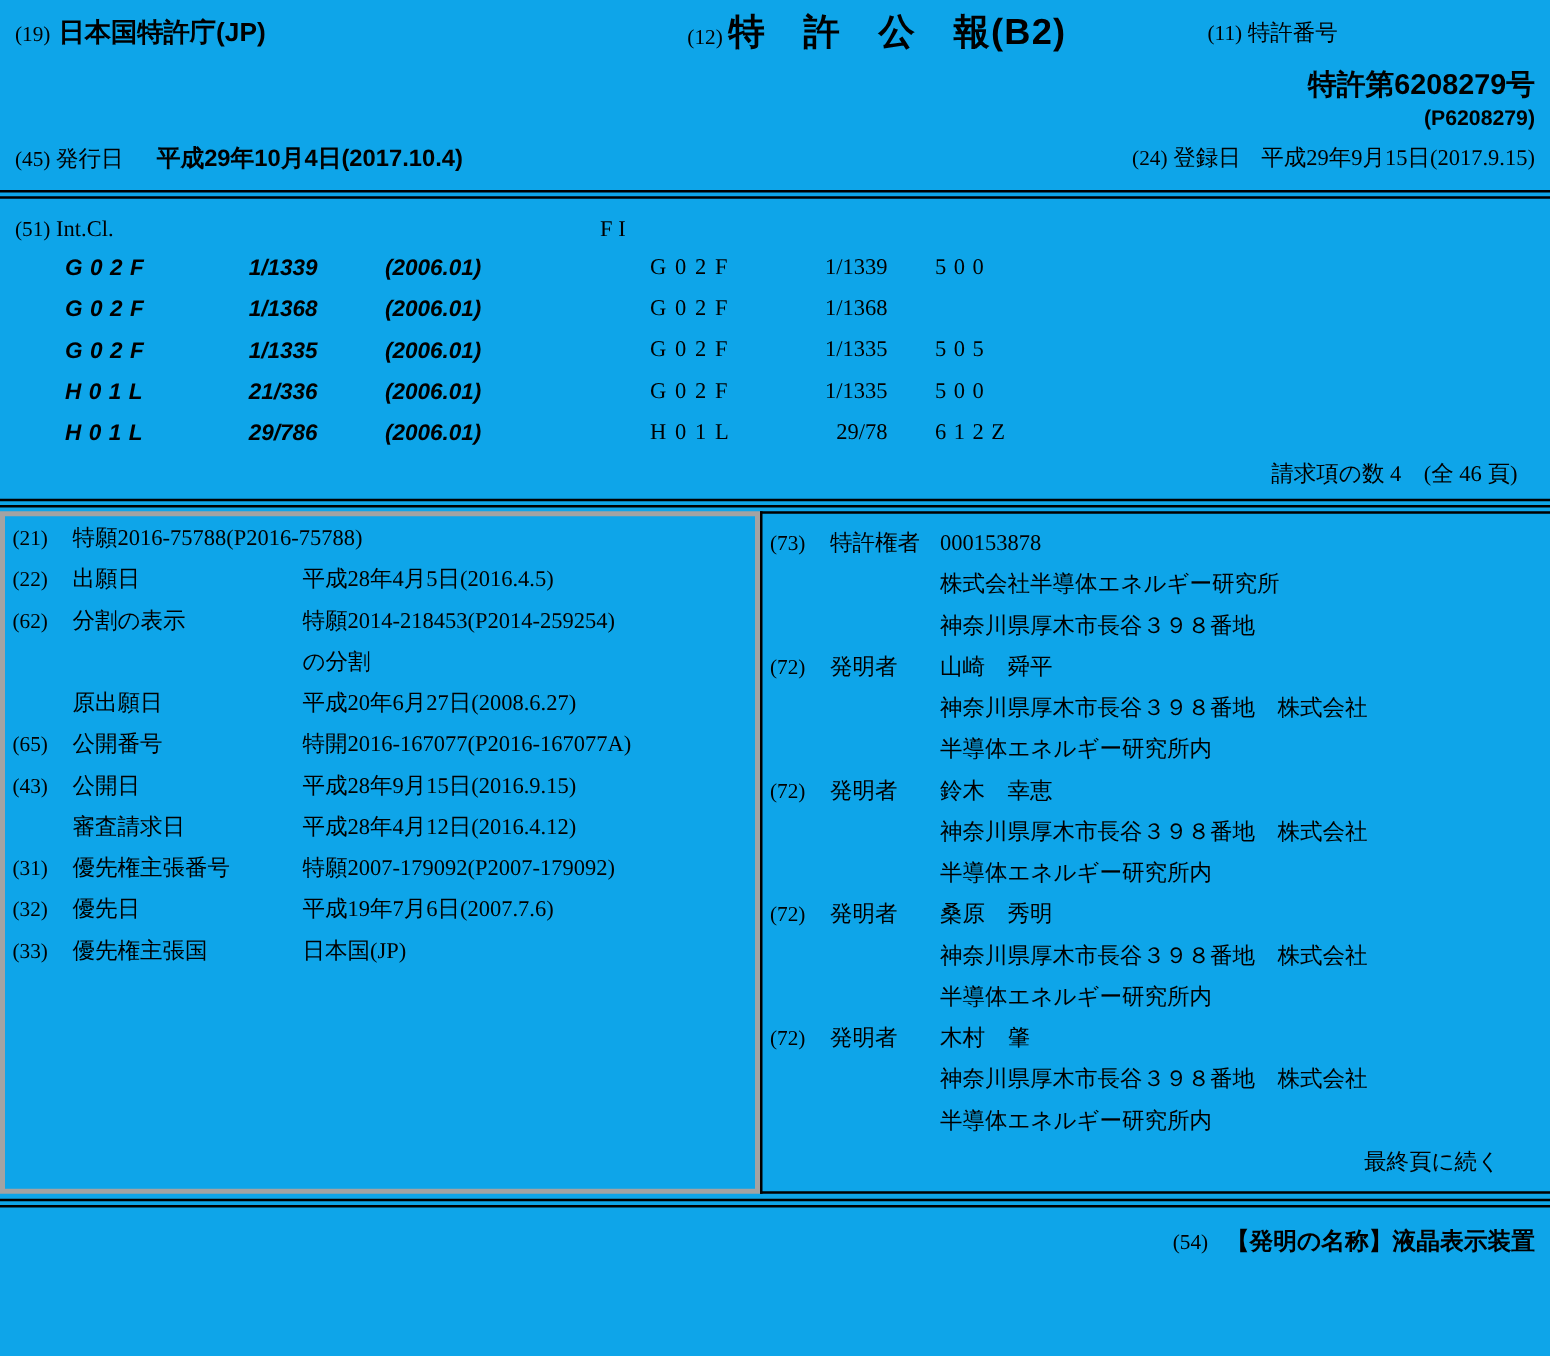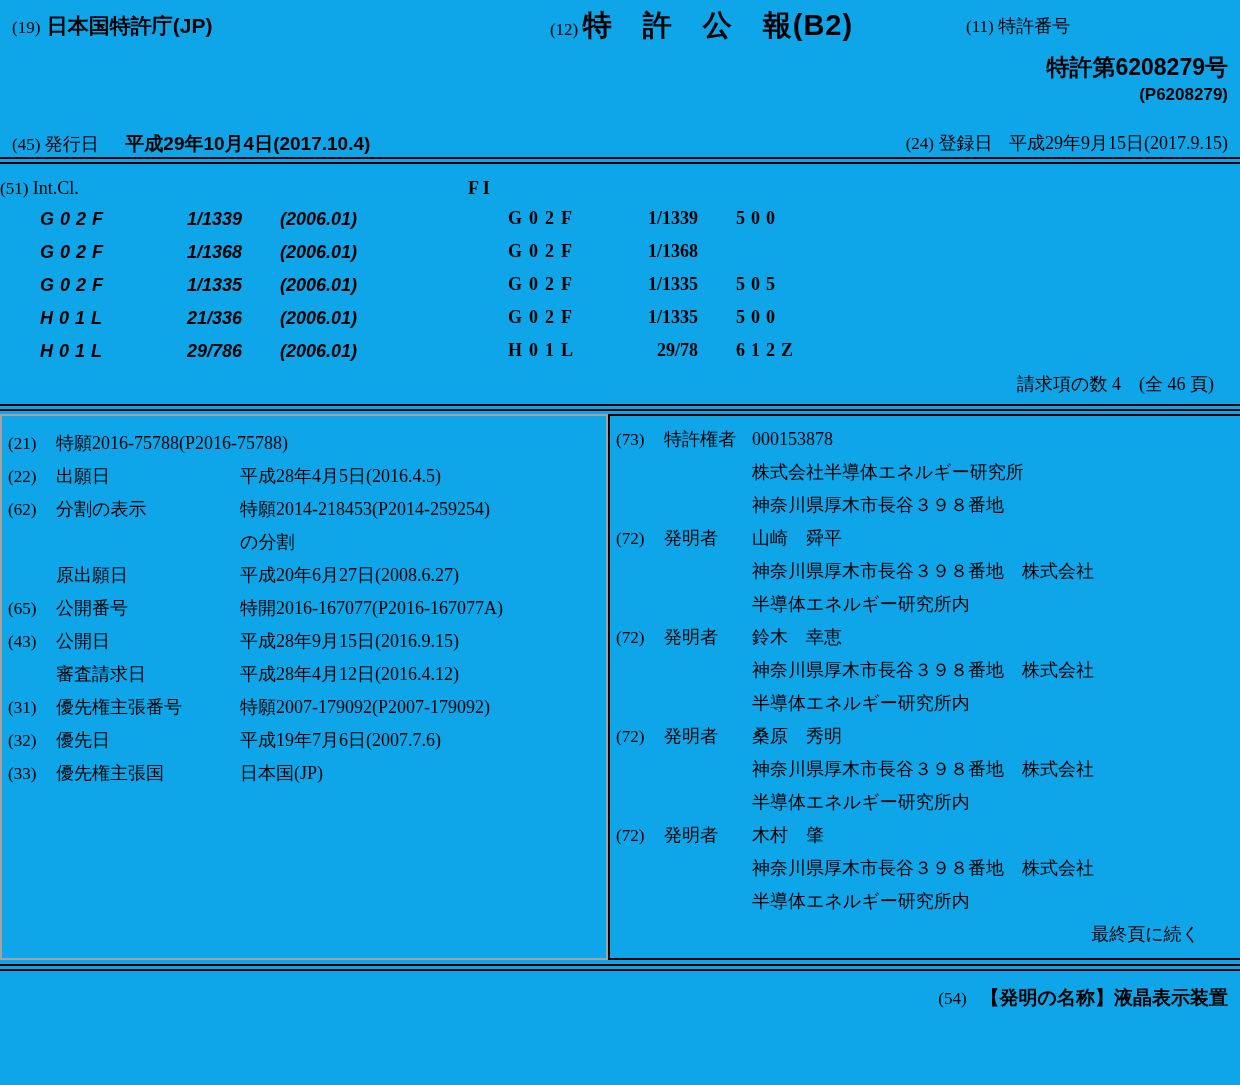--- a/index.html
+++ b/index.html
@@ -17,49 +17,49 @@
   
   .hdr{padding:6px 12px 0 12px;}
   .hdr-row1{display:flex;align-items:flex-start;}
   .hdr-jpo{width:425px;padding-top:6px;white-space:nowrap;}
   .jpo-name{font-size:21px;margin-left:2px;}
   .hdr-kind{flex:1;white-space:nowrap;text-align:center;}
   .kind-title{font-size:29px;letter-spacing:1px;}
   .hdr-patno{width:262px;padding-top:8px;white-space:nowrap;}
   .patnum-line{text-align:right;font-size:23px;margin-top:6px;}
   .patparen-line{text-align:right;font-size:17px;margin-top:2px;}
-  .hdr-row4{display:flex;justify-content:space-between;margin-top:26px;}
+  .hdr-row4{display:flex;justify-content:space-between;margin-top:9px;padding-bottom:12px;}
   .issue-left{white-space:nowrap;}
   .issue-date{font-size:19px;margin-left:22px;}
   .reg-right{white-space:nowrap;}
   .reg-date{margin-left:12px;}
 
   .dbl-rule{height:3px;border-top:2px solid #000;border-bottom:2px solid #000;}
 
   
-  .class-section{padding:10px 12px 0 0;}
+  .class-section{padding:10px 12px 0 12px;}
   .class-cols{display:flex;}
   .intcl-col{width:468px;}
-  .fi-col{flex:1;font-weight:bold;}
+  .fi-col{flex:1;}
   .class-head{line-height:28px;white-space:nowrap;}
   .intcl-row{display:flex;margin-left:40px;line-height:33px;
     font-family:"Liberation Sans","DejaVu Sans",sans-serif;
     font-weight:bold;font-style:italic;white-space:nowrap;}
   .intcl-row .cls{width:120px;letter-spacing:6px;}
   .intcl-row .sub{width:82px;text-align:right;}
-  .intcl-row .ver{margin-left:38px;}
+  .intcl-row .ver{margin-left:54px;}
   .fi-row{display:flex;margin-left:40px;line-height:33px;white-space:nowrap;}
   .fi-row .cls{width:115px;letter-spacing:7px;}
   .fi-row .sub{width:75px;text-align:right;}
   .fi-row .ficode{margin-left:38px;letter-spacing:6px;}
   .claims-note{text-align:right;padding:4px 14px 8px 0;white-space:nowrap;}
 
   
   .biblio{display:flex;margin-top:3px;}
-  .box-left{width:608px;border:2px solid #a3a3a3;padding:11px 6px;box-sizing:border-box;}
+  .box-left{width:608px;border:4px solid #a3a3a3;padding:1px 6px;box-sizing:border-box;}
   .box-right{flex:1;border:2px solid #000;border-right:none;padding:7px 6px;box-sizing:border-box;}
   .b-row{display:flex;line-height:33px;white-space:nowrap;}
   .b-code{width:48px;flex-shrink:0;}
   .b-label-l{width:184px;flex-shrink:0;}
   .b-label-r{width:88px;flex-shrink:0;}
   .b-val{flex:1;font-family:Liberation Serif, serif;}
   .cont-note{text-align:right;line-height:33px;padding-right:34px;white-space:nowrap;}
   .rule-gap{height:4px;}
 
   

